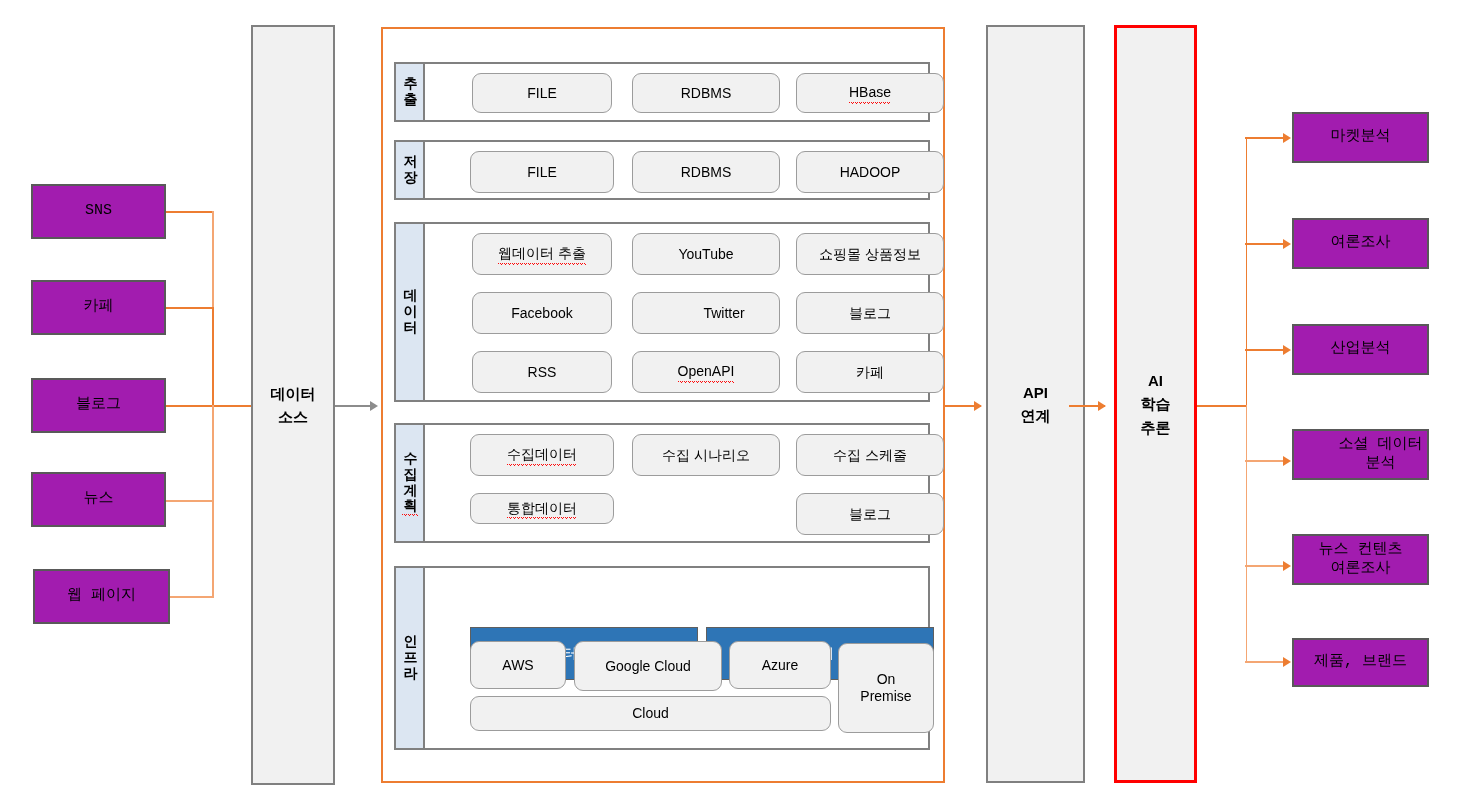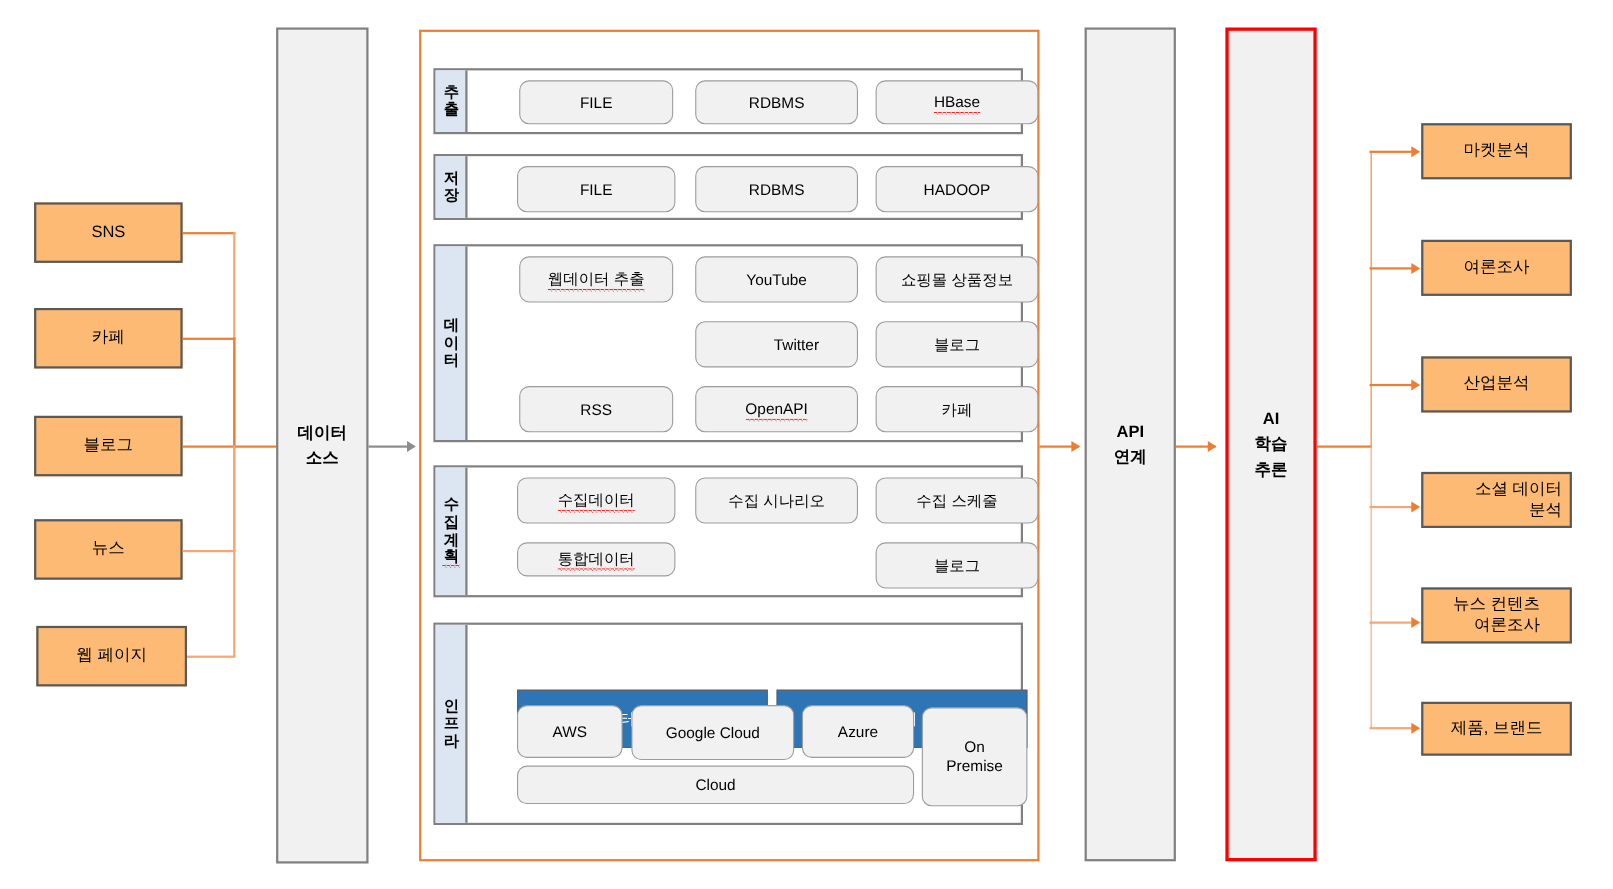--- a/index.html
+++ b/index.html
@@ -8,27 +8,28 @@
     width:1466px;height:808px;position:relative;overflow:hidden;
     color:#1a1a1a;
   }
   .stage{position:absolute;left:0;top:0;width:1466px;height:808px;}
 
   
   .abs{position:absolute;box-sizing:border-box;}
 
   
   .cream{
-    background:#fdba74;
+    background:#a21caf;
     border:2px solid #595959;
     display:flex;align-items:center;justify-content:center;
-    text-align:right;
+    text-align:center;
     font-size:15px;
     line-height:1.25;
     color:#000;
+    font-family:Liberation Mono, monospace;
   }
 
   
   .pillar{
     background:#f1f1f1;
     border:2px solid #808080;
     display:flex;align-items:center;justify-content:center;
     text-align:center;
     font-size:15px;font-weight:bold;
     line-height:1.55;
@@ -208,20 +209,23 @@
       <div class="pill" style="left:47px;top:9px;width:140px;height:42px;">
         <span class="sq">웹데이터 추출</span>
       </div>
       <div class="pill" style="left:207px;top:9px;width:148px;height:42px;">
         <span>YouTube</span>
       </div>
       <div class="pill" style="left:371px;top:9px;width:148px;height:42px;">
         <span>쇼핑몰 상품정보</span>
       </div>
 
+      <div class="pill" style="left:47px;top:68px;width:140px;height:42px;">
+        <span>Facebook</span>
+      </div>
       <div class="pill" style="left:207px;top:68px;width:148px;height:42px;padding-left:36px;">
         <span>Twitter</span>
       </div>
       <div class="pill" style="left:371px;top:68px;width:148px;height:42px;">
         <span>블로그</span>
       </div>
 
       <div class="pill" style="left:47px;top:127px;width:140px;height:42px;">
         <span>RSS</span>
       </div>
@@ -285,21 +289,21 @@
       </div>
       <div class="pill" style="left:45px;top:128px;width:361px;height:35px;">
         <span>Cloud</span>
       </div>
     </div>
   </div>
 
   <div class="abs ln ln-h" style="left:945px;top:405px;width:36px;"></div>
   <div class="abs arrow" style="left:974px;top:401px;"></div>
 
-  <div class="abs pillar" style="left:986px;top:25px;width:83px;height:758px;flex-direction:column;">
+  <div class="abs pillar" style="left:986px;top:25px;width:99px;height:758px;flex-direction:column;">
     <span>API</span>
     <span>연계</span>
   </div>
 
   <div class="abs ln ln-h" style="left:1069px;top:405px;width:36px;"></div>
   <div class="abs arrow" style="left:1098px;top:401px;"></div>
 
   <div class="abs pillar red" style="left:1114px;top:25px;width:83px;height:758px;flex-direction:column;">
     <span>AI</span>
     <span>학습</span>

